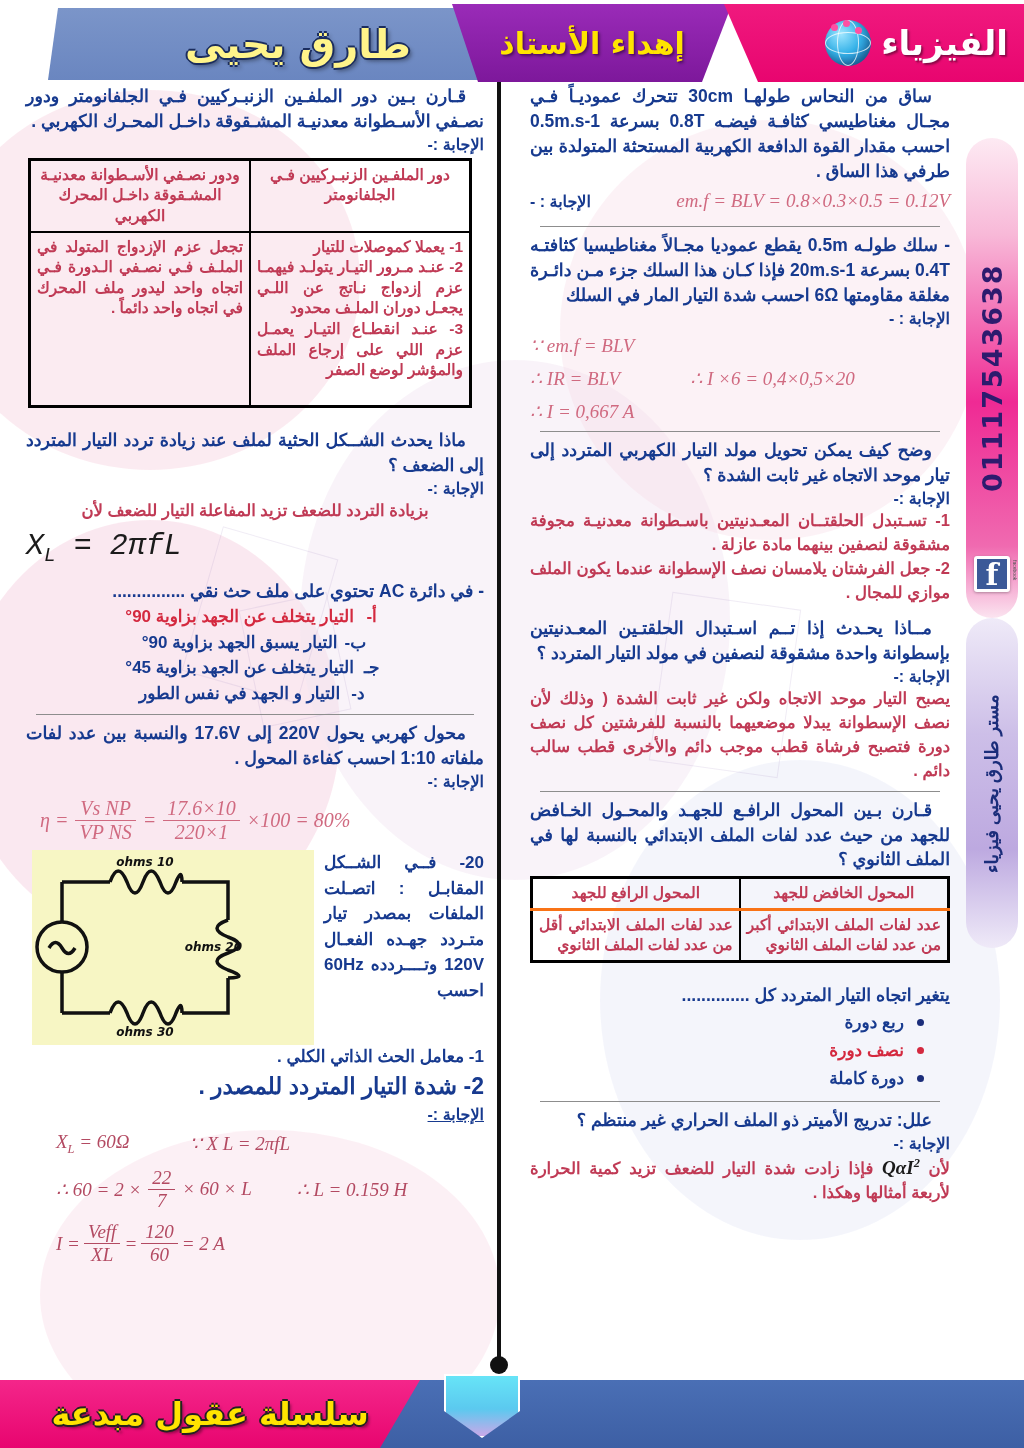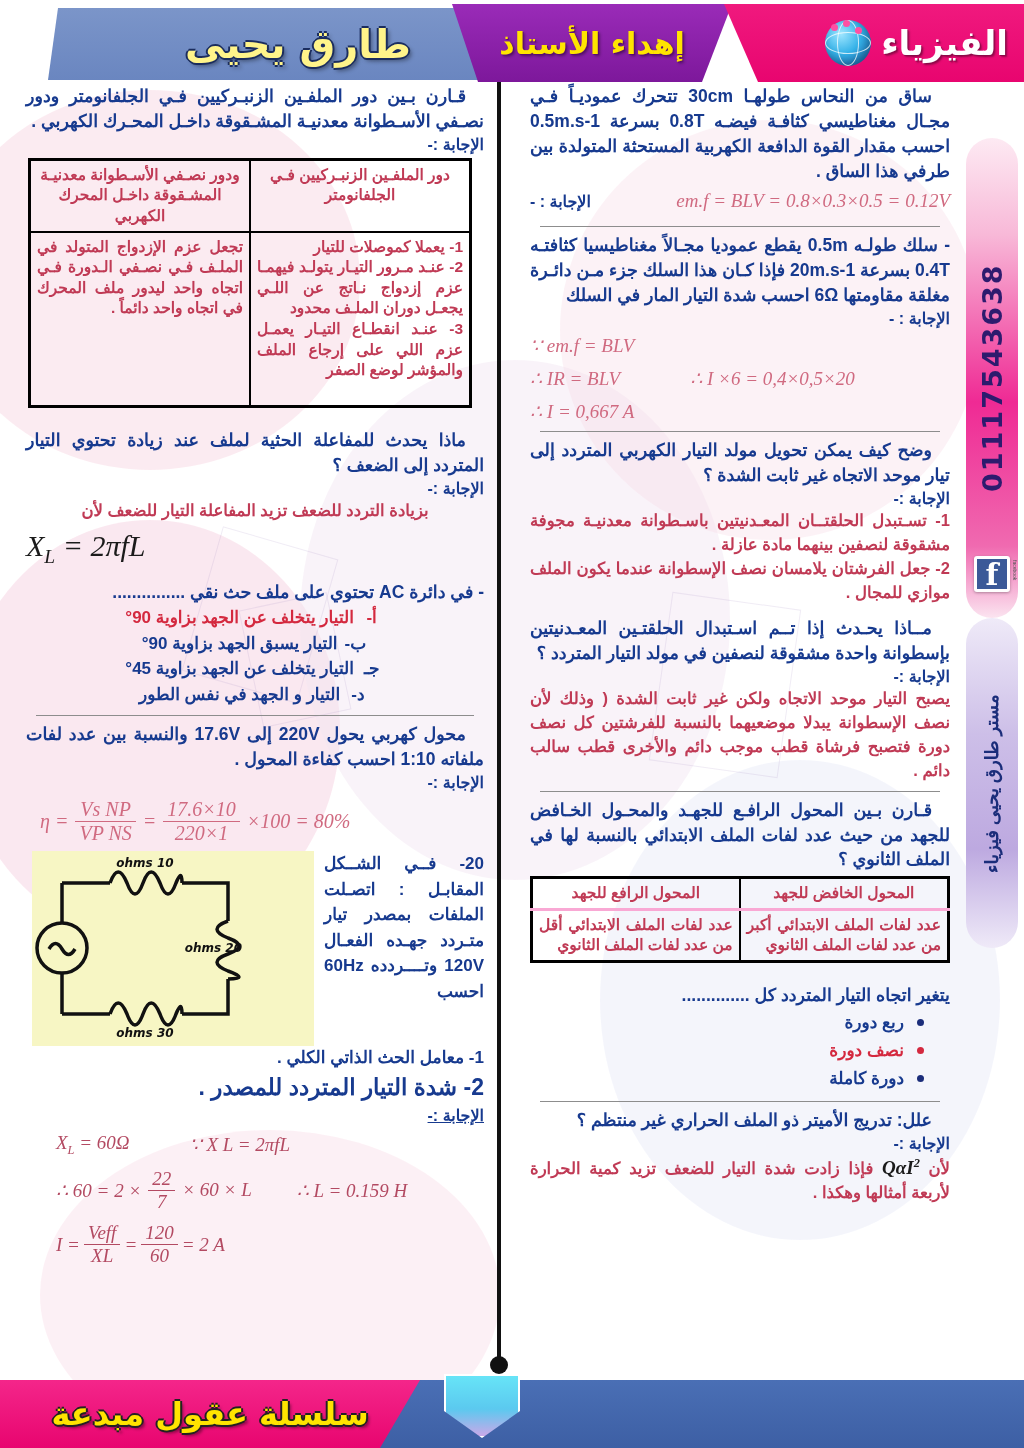--- a/index.html
+++ b/index.html
@@ -139,21 +139,21 @@
   sup { font-size:.65em; }
 
   
   table.cmp { width:100%; border-collapse:collapse; border:3px solid #000; margin:4px 0 6px 0; }
   table.cmp td, table.cmp th {
     border:2px solid #000; padding:4px 6px; vertical-align:top;
     color:#c03a55; font-weight:bold; font-size:15.5px; line-height:1.33;
     text-align:justify; text-align-last:right;
   }
   table.cmp th { text-align:center; text-align-last:center; font-size:15.5px; }
-  table.cmp.hdrline th { border-bottom:3px solid #f9a8d4; }
+  table.cmp.hdrline th { border-bottom:3px solid #f97316; }
   table.cmp td.ctr, table.cmp th.ctr { text-align:center; text-align-last:center; }
 
   
   .mcq { margin:0; padding:0; list-style:none; }
   .mcq li {
     color:#173a8f; font-weight:bold; font-size:17px; line-height:1.5;
     text-align:center; direction:rtl;
   }
   .mcq li.correct { color:#d4293f; }
   .mcq .lbl { display:inline-block; min-width:26px; }
@@ -333,24 +333,24 @@
       <td style="white-space:pre-line; height:175px;">1- يعملا كموصلات للتيار
 2- عنـد مـرور التيـار يتولـد فيهمـا عزم إزدواج نـاتج عن اللـي يجعـل دوران الملـف محدود
 3- عنـد انقطـاع التيـار يعمـل عزم اللي على إرجاع الملف والمؤشر لوضع الصفر</td>
       <td>تجعل عزم الإزدواج المتولد في الملـف فـي نصـفي الـدورة فـي اتجاه واحد ليدور ملف المحرك في اتجاه واحد دائماً .</td>
     </tr>
   </tbody>
     </table>
 
   <div style="height:14px;"></div>
 
-  <p class="q">ماذا يحدث للمفاعلة الحثية لملف عند زيادة تحتوي التيار المتردد إلى الضعف ؟</p>
+  <p class="q">ماذا يحدث الشــكل الحثية لملف عند زيادة تردد التيار المتردد إلى الضعف ؟</p>
   <div class="ans-label">الإجابة :-</div>
   <p class="ans" style="text-align:center; text-align-last:center;">بزيادة التردد للضعف تزيد المفاعلة التيار للضعف لأن</p>
-  <div class="formula big" style="text-align:left; padding-right:60px;">
+  <div class="formula big" style="text-align:left; padding-right:60px;font-family:Liberation Mono, monospace;">
     <span style="font-style:italic;">X</span><sub style="font-style:italic;">L</sub> = 2<span style="font-style:italic;">πfL</span>
   </div>
 
   <div style="height:6px;"></div>
   <p class="q noind">- في دائرة AC تحتوي على ملف حث نقي ...............</p>
   <ul class="mcq">
     <li class="correct">
       <span class="lbl">أ-</span>
       <span>التيار يتخلف عن الجهد بزاوية 90°</span>
     </li>

